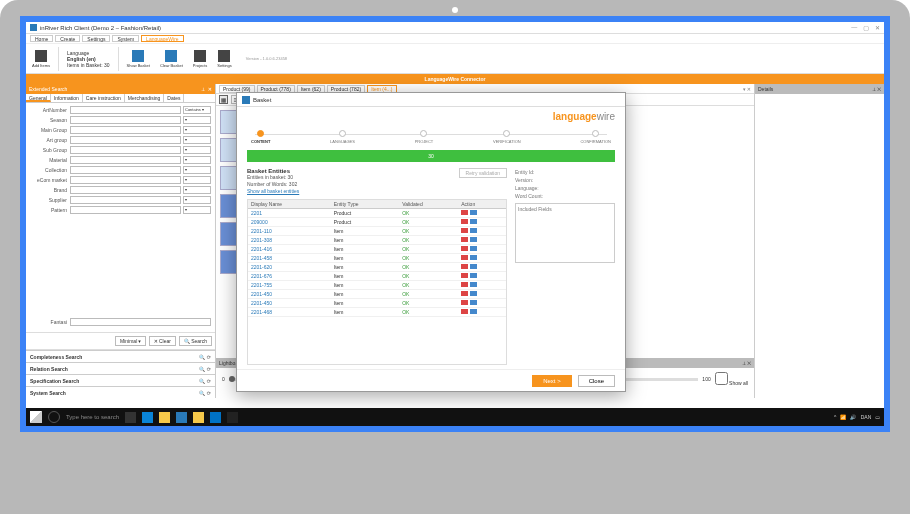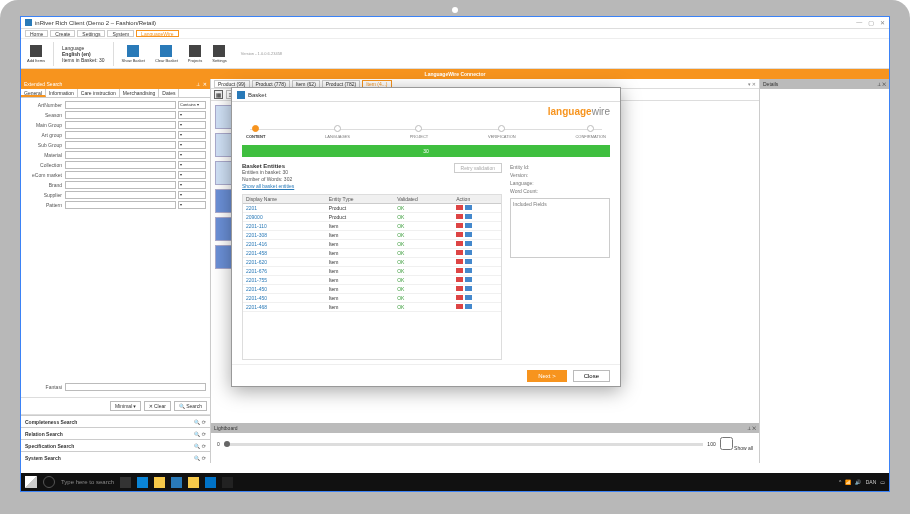--- a/index.html
+++ b/index.html
@@ -1,20 +1,20 @@
 <!DOCTYPE html>
 <html><head>
 <meta charset="utf-8">
 <style>
 *{box-sizing:border-box;margin:0;padding:0;font-family:"Segoe UI",Tahoma,sans-serif}
 body{background:#fff;width:910px;height:514px;overflow:hidden;position:relative}
 .laptop{position:absolute;inset:0;background:#b8b8b8;border-radius:18px 18px 0 0;padding:16px 20px 0 20px}
 .laptop::after{content:"";position:absolute;top:7px;left:50%;transform:translateX(-50%);width:6px;height:6px;background:#fff;border-radius:50%}
 .base{position:absolute;left:0;right:0;bottom:0;height:22px;background:#b8b8b8}
-.screen{background:#fff;width:100%;height:476px;border:1px solid #3b82f6;position:relative;overflow:hidden;font-size:6px;color:#333}
+.screen{background:#fff;width:100%;height:416px;border:6px solid #3b82f6;position:relative;overflow:hidden;font-size:6px;color:#333}
 
 .titlebar{height:12px;display:flex;align-items:center;padding:0 4px;border-bottom:1px solid #ddd}
 .titlebar .ico{width:7px;height:7px;background:#2a7ab8;margin-right:3px}
 .titlebar .wnd{margin-left:auto;display:flex;gap:6px;color:#888}
 
 .menurow{height:10px;display:flex;gap:2px;padding:1px 4px;border-bottom:1px solid #eee}
 .menurow span{border:1px solid #ccc;padding:0 4px;font-size:5px;line-height:7px}
 
 .ribbon{height:30px;display:flex;gap:6px;padding:2px 4px;border-bottom:1px solid #ddd;align-items:center}
 .ribbtn{display:flex;flex-direction:column;align-items:center;gap:1px;font-size:4px;line-height:5px;text-align:center;padding:1px 2px}

